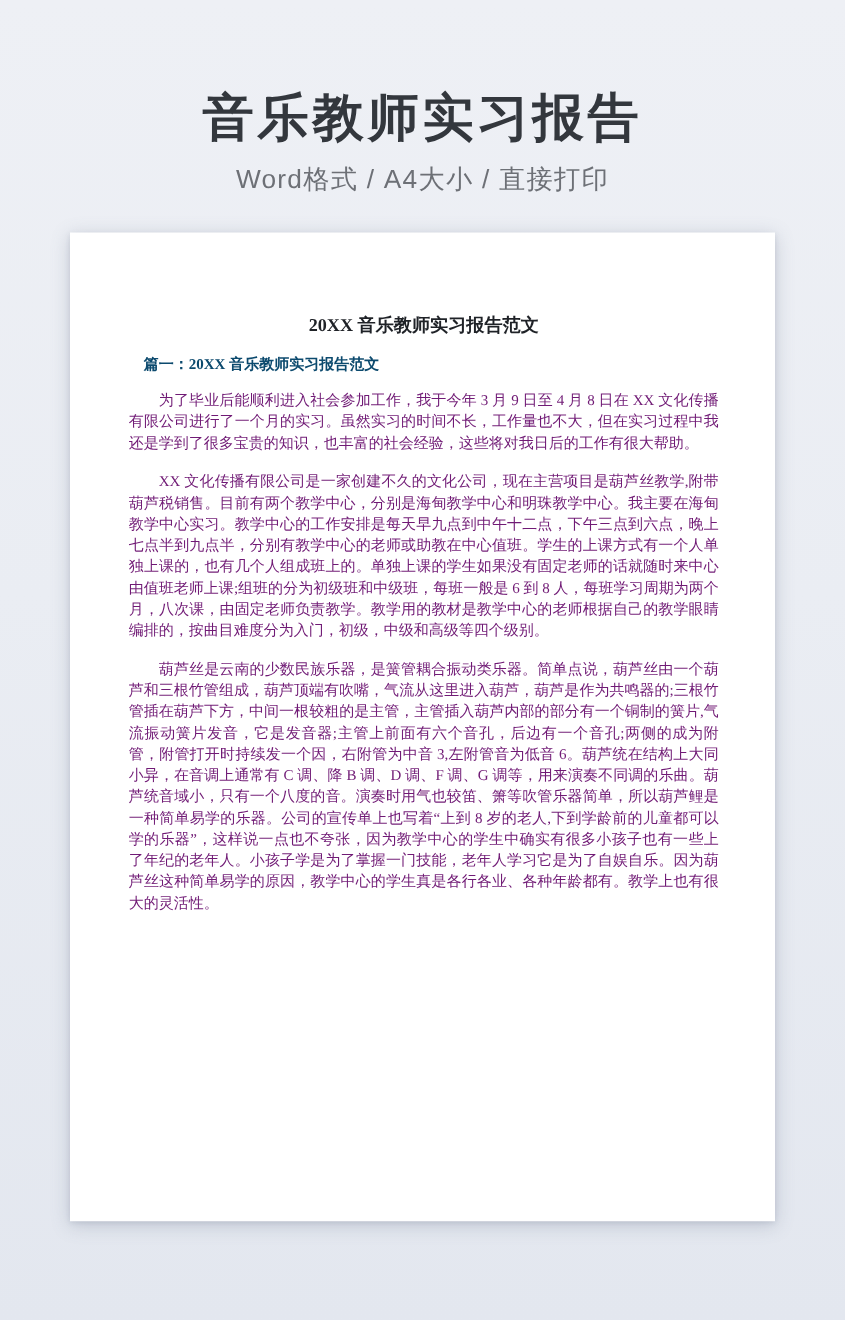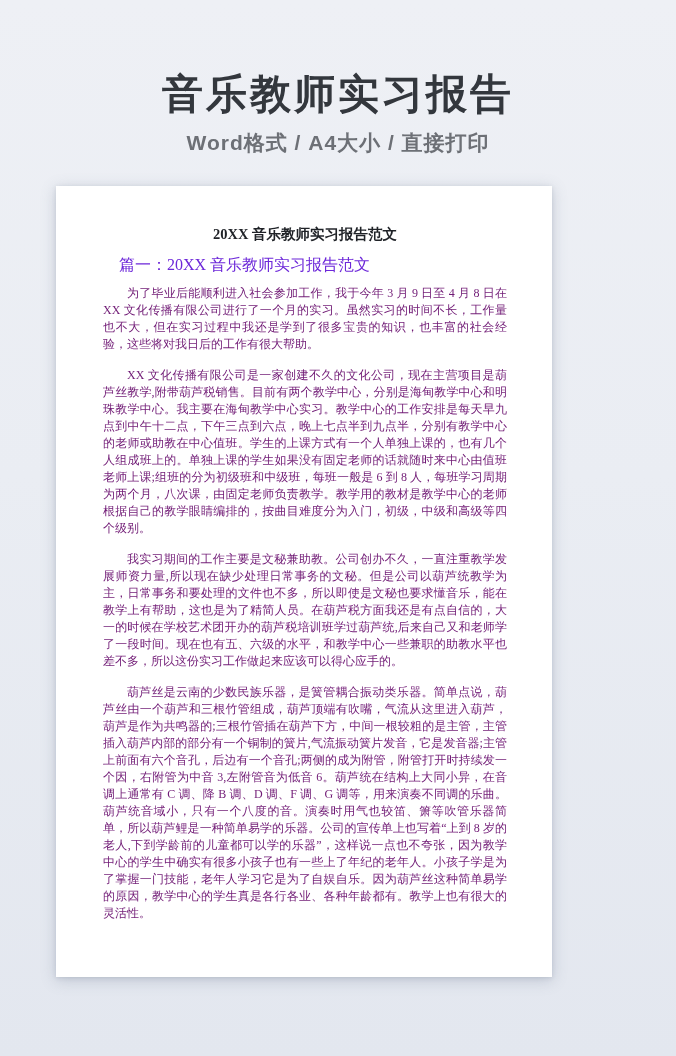--- a/index.html
+++ b/index.html
@@ -19,49 +19,49 @@
   .header-title {
     font-size: 41px;
     font-weight: 900;
     letter-spacing: 3px;
     color: #33373d;
     line-height: 1.1;
   }
   .header-subtitle {
     margin-top: 12px;
     font-size: 21px;
-    font-weight: 700;
+    font-weight: 400;
     letter-spacing: 1px;
     color: #6d7076;
   }
   .page {
     position: absolute;
     left: 56px;
     top: 186px;
-    width: 496px;
+    width: 564px;
     height: 791px;
     background: #ffffff;
     box-shadow: 0 3px 14px rgba(104, 116, 138, 0.30), 0 1px 4px rgba(104, 116, 138, 0.18);
-    padding: 38px 45px 0 47px;
+    padding: 65px 45px 0 47px;
     overflow: hidden;
   }
   .doc-title {
     font-family: "Liberation Serif", "DejaVu Serif", serif;
     font-size: 14.5px;
     font-weight: bold;
     color: #1f2227;
     text-align: center;
     line-height: 20px;
     margin-bottom: 12px;
   }
   .section-label {
     font-family: "Liberation Serif", "DejaVu Serif", serif;
-    font-size: 16px;
-    font-weight: normal;
-    color: #6d28d9;
+    font-size: 12px;
+    font-weight: bold;
+    color: #0c4a6e;
     line-height: 17px;
     text-indent: 1em;
     margin-bottom: 12px;
   }
   .doc-body {
     font-family: "Liberation Serif", "DejaVu Serif", serif;
     font-size: 12px;
     color: #701a75;
   }
   .doc-para {
@@ -79,16 +79,15 @@
   <div class="header-title">音乐教师实习报告</div>
   <div class="header-subtitle">Word格式 / A4大小 / 直接打印</div>
 </div>
 
 <div class="page">
   <div class="doc-title">20XX 音乐教师实习报告范文</div>
   <div class="section-label">篇一：20XX 音乐教师实习报告范文</div>
   <div class="doc-body">
       <p class="doc-para">为了毕业后能顺利进入社会参加工作，我于今年 3 月 9 日至 4 月 8 日在 XX 文化传播有限公司进行了一个月的实习。虽然实习的时间不长，工作量也不大，但在实习过程中我还是学到了很多宝贵的知识，也丰富的社会经验，这些将对我日后的工作有很大帮助。</p>
       <p class="doc-para">XX 文化传播有限公司是一家创建不久的文化公司，现在主营项目是葫芦丝教学,附带葫芦税销售。目前有两个教学中心，分别是海甸教学中心和明珠教学中心。我主要在海甸教学中心实习。教学中心的工作安排是每天早九点到中午十二点，下午三点到六点，晚上七点半到九点半，分别有教学中心的老师或助教在中心值班。学生的上课方式有一个人单独上课的，也有几个人组成班上的。单独上课的学生如果没有固定老师的话就随时来中心由值班老师上课;组班的分为初级班和中级班，每班一般是 6 到 8 人，每班学习周期为两个月，八次课，由固定老师负责教学。教学用的教材是教学中心的老师根据自己的教学眼睛编排的，按曲目难度分为入门，初级，中级和高级等四个级别。</p>
-      <p class="doc-para">我实习期间的工作主要是文秘兼助教。公司创办不久，一直注重教学发展师资力量,所以现在缺少处理日常事务的文秘。但是公司以葫芦统教学为主，日常事务和要处理的文件也不多，所以即使是文秘也要求懂音乐，能在教学上有帮助，这也是为了精简人员。在葫芦税方面我还是有点自信的，大一的时候在学校艺术团开办的葫芦税培训班学过葫芦统,后来自己又和老师学了一段时间。现在也有五、六级的水平，和教学中心一些兼职的助教水平也差不多，所以这份实习工作做起来应该可以得心应手的。</p>
       <p class="doc-para">葫芦丝是云南的少数民族乐器，是簧管耦合振动类乐器。简单点说，葫芦丝由一个葫芦和三根竹管组成，葫芦顶端有吹嘴，气流从这里进入葫芦，葫芦是作为共鸣器的;三根竹管插在葫芦下方，中间一根较粗的是主管，主管插入葫芦内部的部分有一个铜制的簧片,气流振动簧片发音，它是发音器;主管上前面有六个音孔，后边有一个音孔;两侧的成为附管，附管打开时持续发一个因，右附管为中音 3,左附管音为低音 6。葫芦统在结构上大同小异，在音调上通常有 C 调、降 B 调、D 调、F 调、G 调等，用来演奏不同调的乐曲。葫芦统音域小，只有一个八度的音。演奏时用气也较笛、箫等吹管乐器简单，所以葫芦鲤是一种简单易学的乐器。公司的宣传单上也写着“上到 8 岁的老人,下到学龄前的儿童都可以学的乐器”，这样说一点也不夸张，因为教学中心的学生中确实有很多小孩子也有一些上了年纪的老年人。小孩子学是为了掌握一门技能，老年人学习它是为了自娱自乐。因为葫芦丝这种简单易学的原因，教学中心的学生真是各行各业、各种年龄都有。教学上也有很大的灵活性。</p>
     </div>
 </div>
 
 </body></html>

